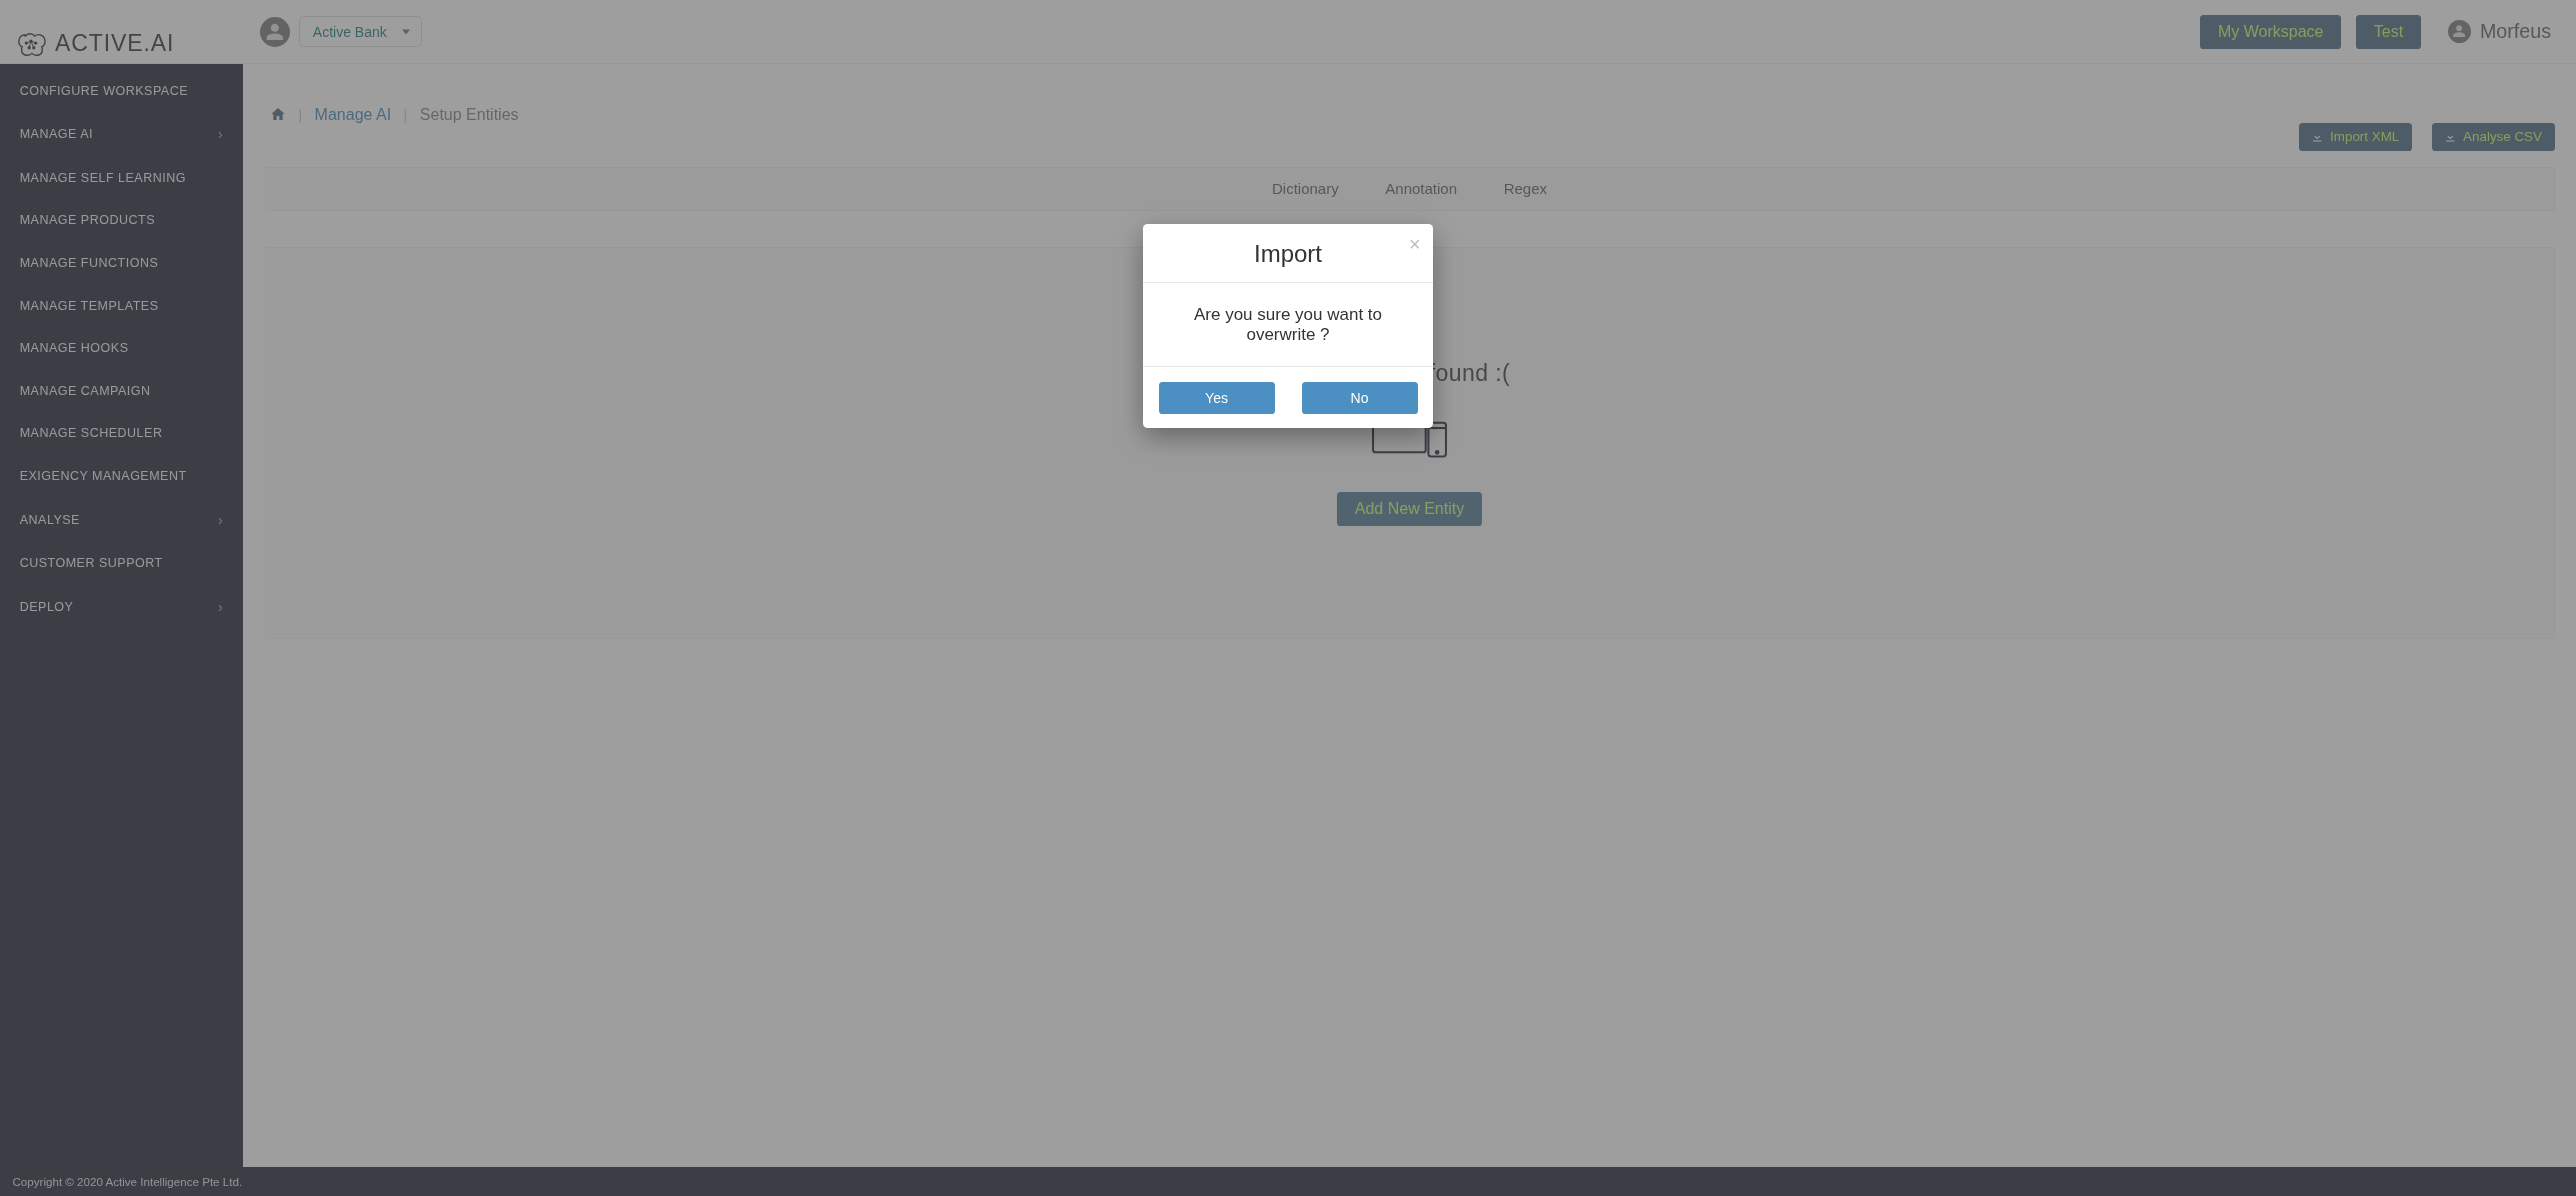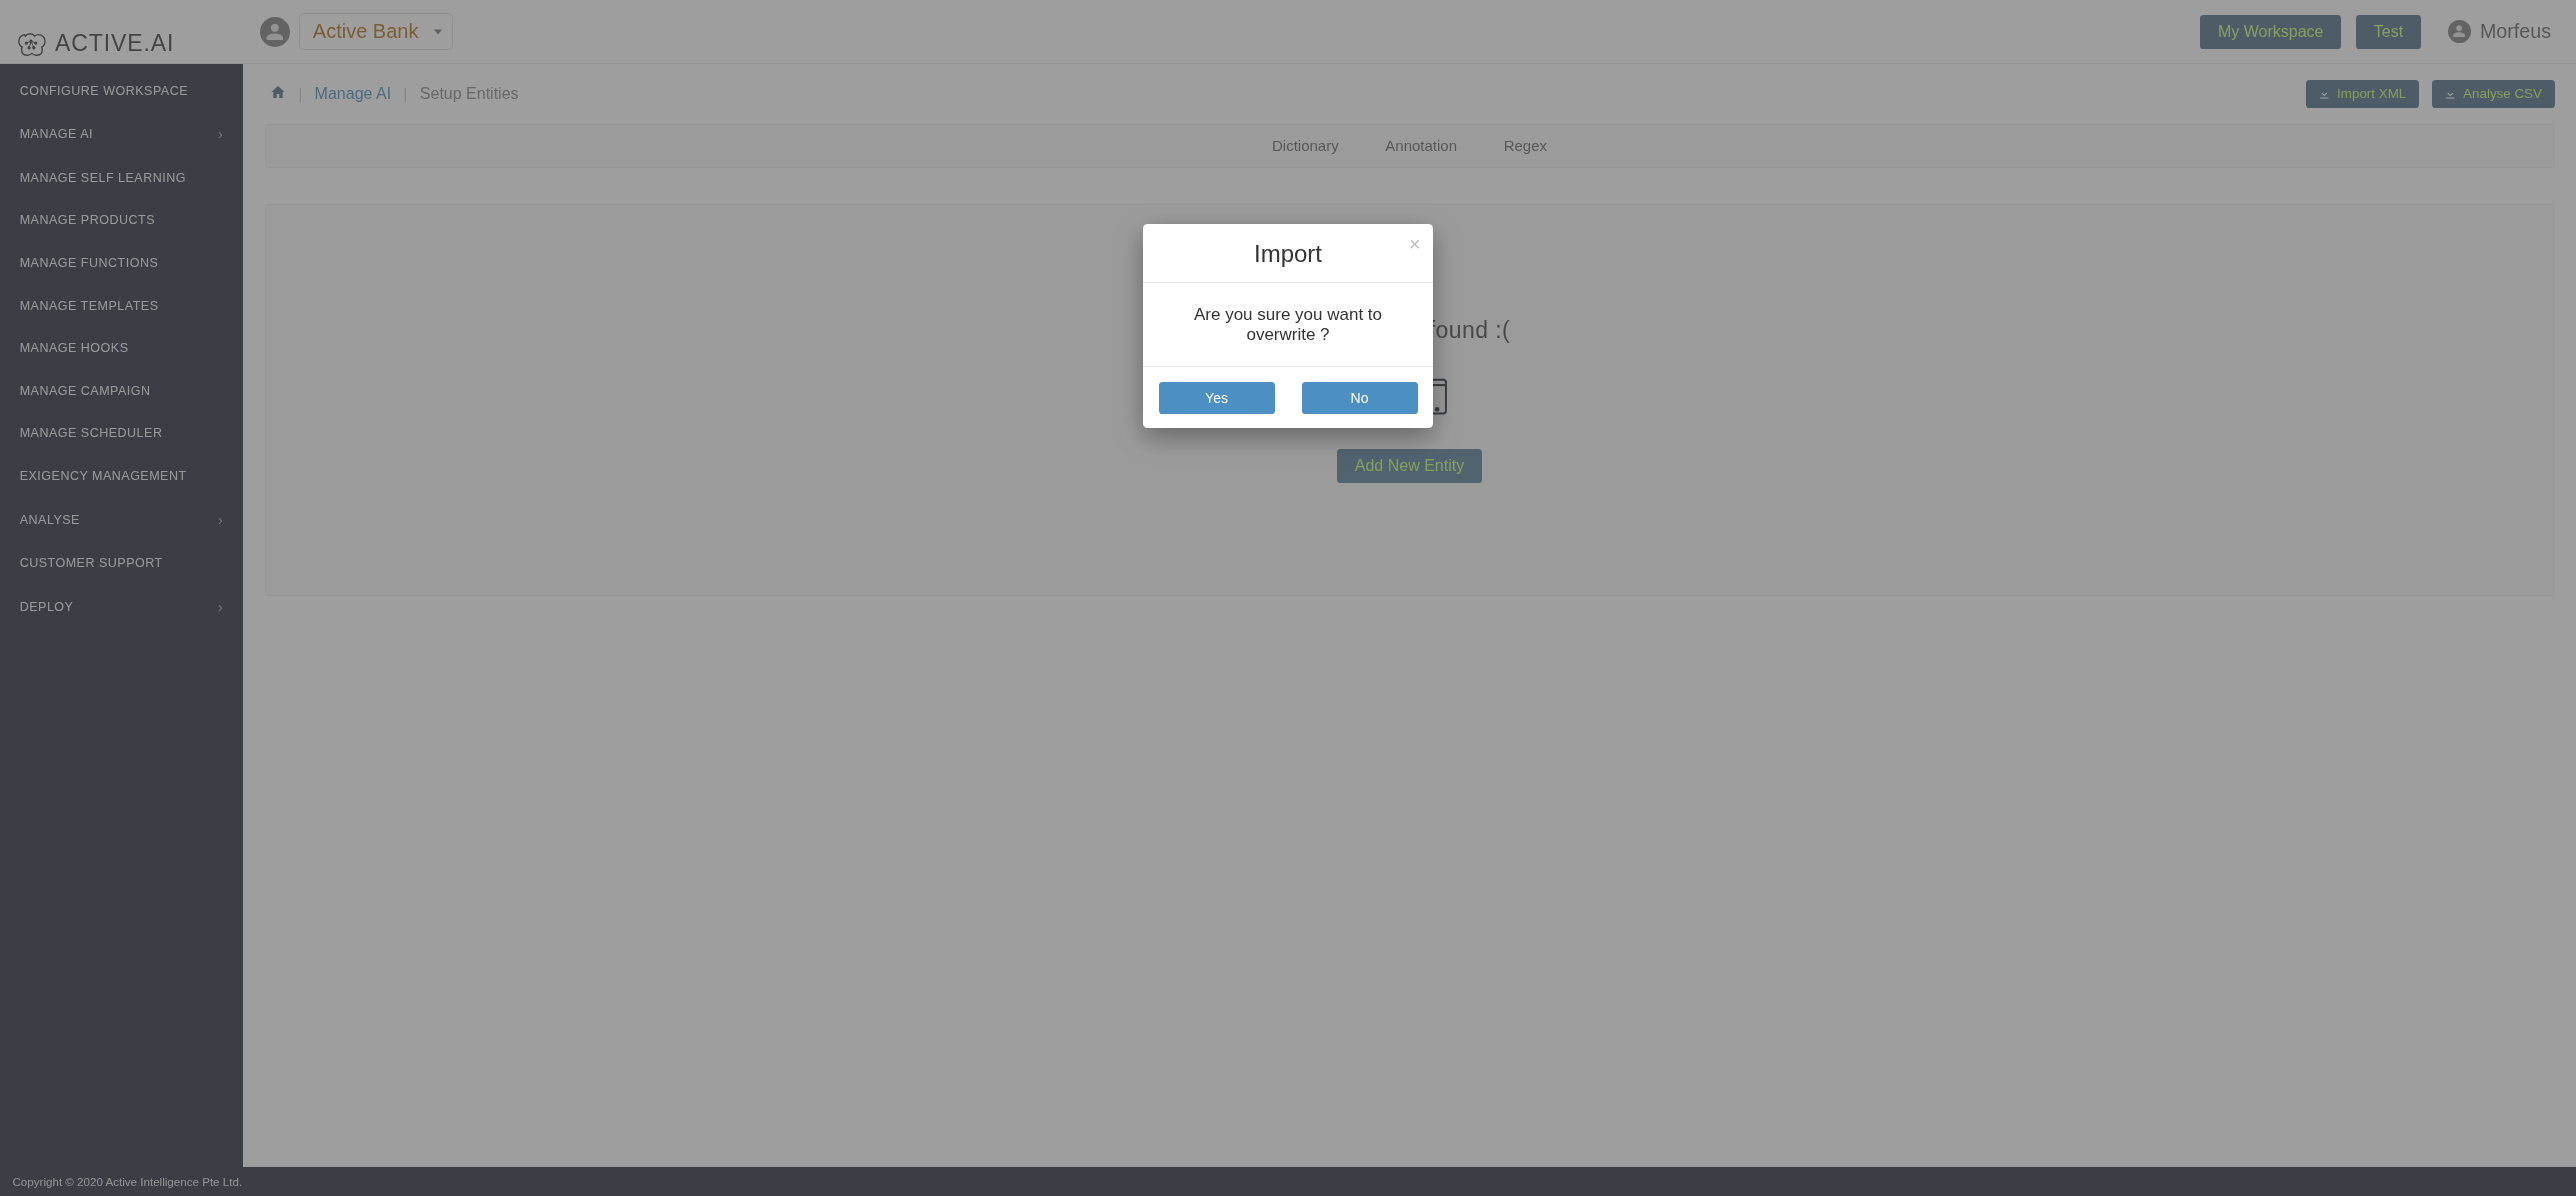--- a/index.html
+++ b/index.html
@@ -18,21 +18,21 @@
   .workspace-select {
     display:flex; align-items:center; margin-left:86px; gap:9px;
   }
   .avatar-small {
     width:30px; height:30px; border-radius:50%; background:#6f6f6f;
     display:flex; align-items:center; justify-content:center;
   }
   .avatar-small svg { width:19.7px; height:19.7px; fill:#d7d7d7; }
   .ws-dropdown {
     border:0.9px solid #d0d0d0; border-radius:4.5px; background:#f2f2f2;
-    padding:6.3px 34px 6.3px 12.5px; font-size:20px; color:#a16207; position:relative;
+    padding:6.3px 34px 6.3px 12.5px; font-size:14px; color:#0f766e; position:relative;
   }
   .ws-dropdown .caret {
     position:absolute; right:10.7px; top:50%; transform:translateY(-50%);
     width:0; height:0; border-left:4.5px solid transparent; border-right:4.5px solid transparent;
     border-top:5.4px solid #6a6a6a;
   }
 
   .topbar-right { margin-left:auto; display:flex; align-items:center; gap:14.3px; }
   .btn {
     border:none; border-radius:3.6px; padding:8px 18px; font-size:16px;
@@ -61,21 +61,21 @@
   .side-arrow { font-size:14.3px; color:#9aa1ab; }
 
   .main { flex:1; overflow:auto; padding:0 21.5px 21.5px; position:relative;}
   .crumb-row {
     display:flex; align-items:center; padding:16px 0 16px 5.4px; gap:12.5px;
   }
   .crumb-home svg{width:16px;height:16px;fill:#3e5f79;}
   .crumb-sep{color:#b9b9b9;}
   .crumb-link{color:#3c7fa8; font-size:16px;}
   .crumb-current{color:#777; font-size:16px;}
-  .crumb-actions{margin-left:auto; display:flex; gap:13px;}
+  .crumb-actions{margin-left:auto; display:flex; gap:20px;margin-top:43px;}
 
   .tabs-card {
     background:#ececec; border:0.9px solid #e3e3e3; border-radius:2.7px;
     display:flex; justify-content:center; gap:43px; padding:9px 0; margin-bottom:36px;
   }
   .tab { color:#555; font-size:15px; cursor:pointer; padding:3.6px 1.8px;}
   
   .empty-card {
     background:#ececec; border:0.9px solid #e3e3e3; border-radius:2.7px;
     min-height:392px; display:flex; flex-direction:column; align-items:center; justify-content:center;

